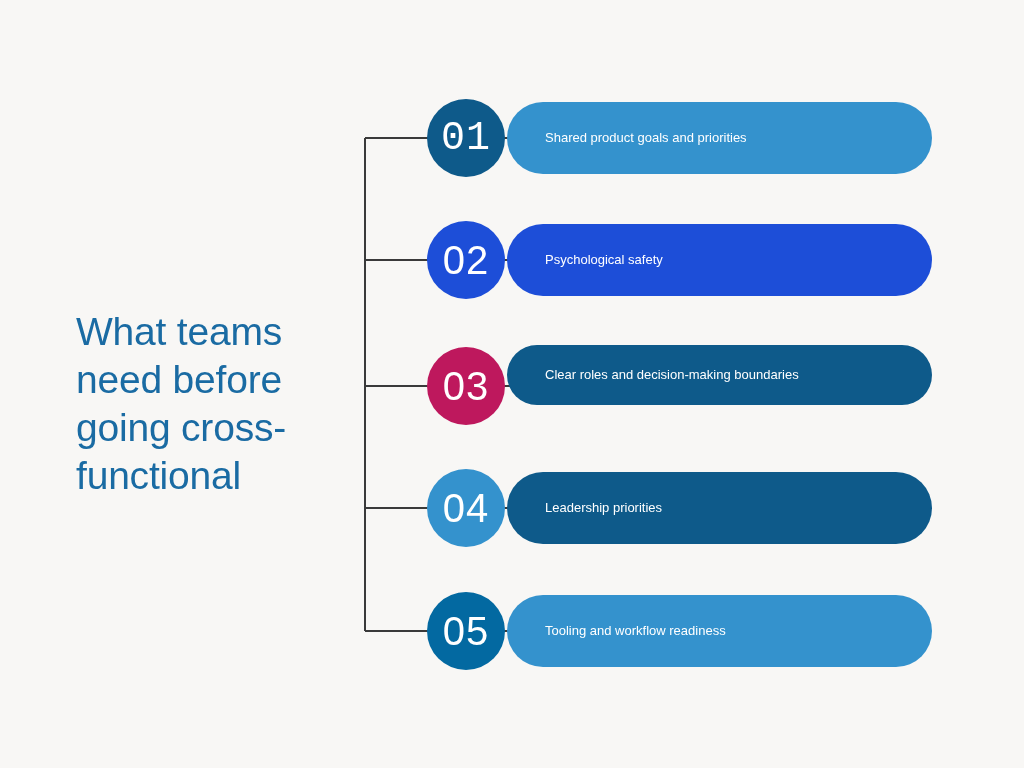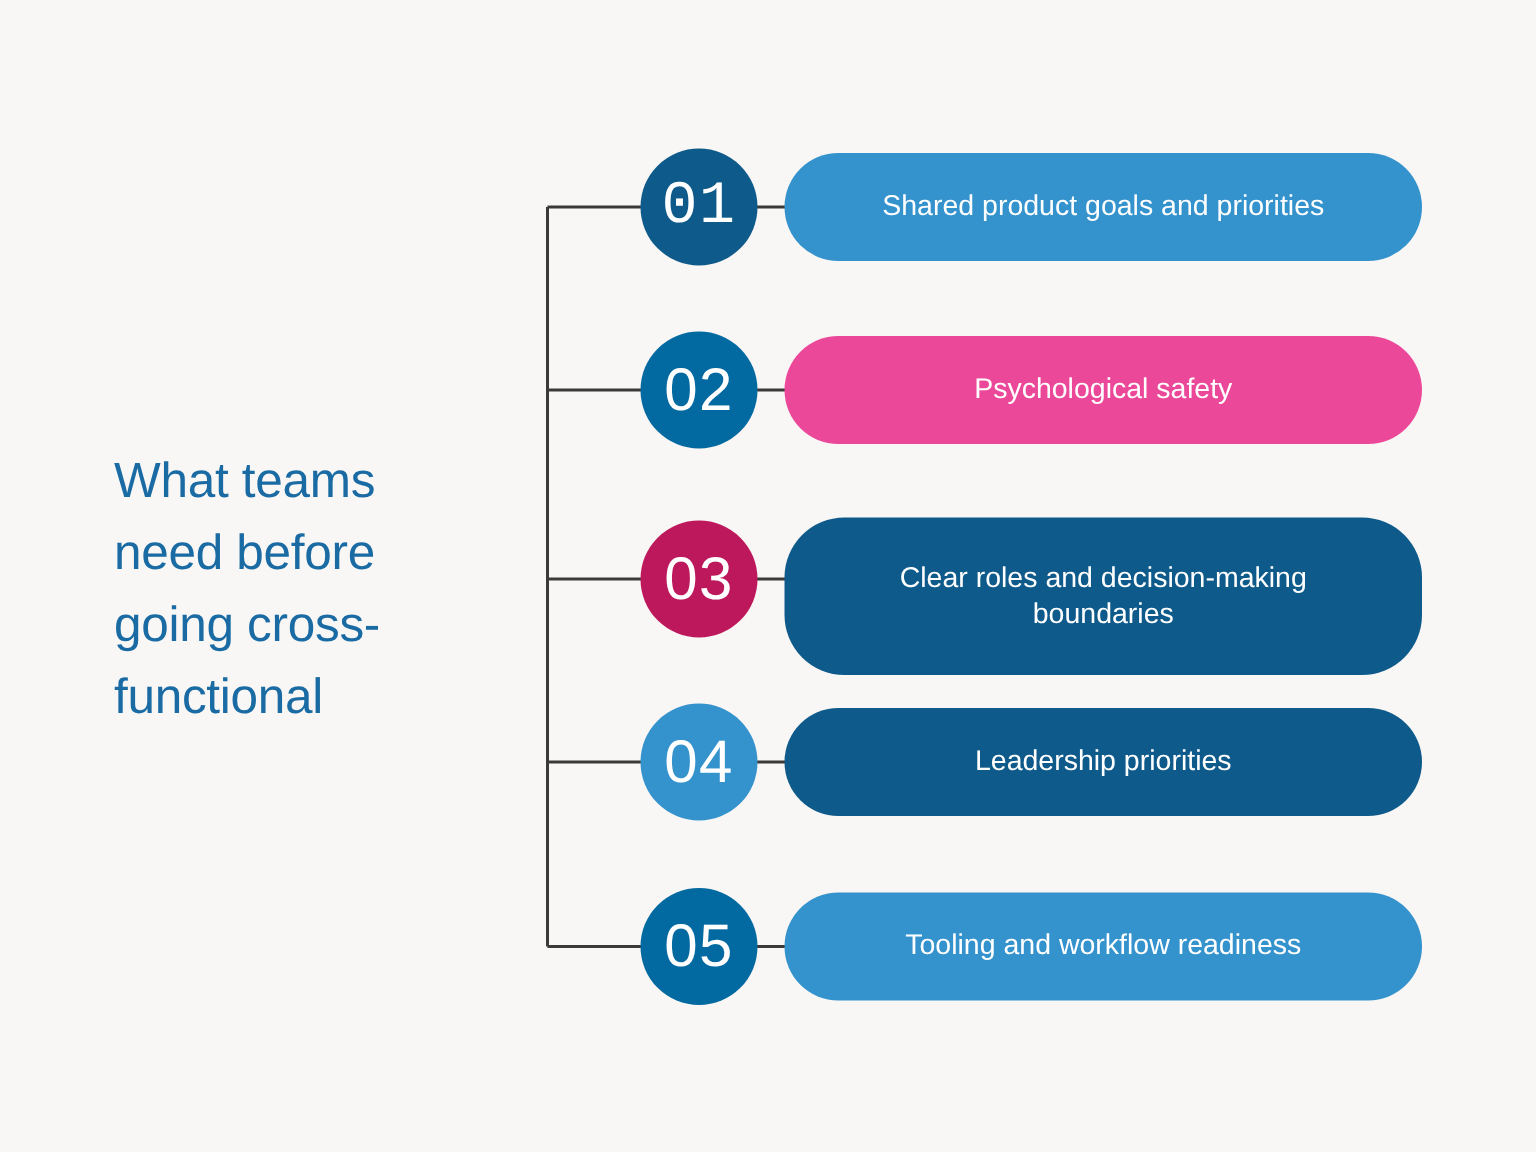--- a/index.html
+++ b/index.html
@@ -6,23 +6,23 @@
   body {
     width: 1024px; height: 768px;
     background: #f8f7f5;
     font-family: "Liberation Sans", sans-serif;
     overflow: hidden;
   }
   .stage { position: relative; width: 1024px; height: 768px; }
 
   .title {
     position: absolute;
-    left: 76px; top: 296px;
+    left: 76px; top: 308px;
     width: 280px;
-    font-size: 33px;
+    font-size: 39px;
     line-height: 48px;
     letter-spacing: -0.2px;
     color: #1a6ba3;
     white-space: pre-line;
   }
 
   .trunk {
     position: absolute;
     left: 364px; top: 138px;
     width: 2px; height: 493px;
@@ -44,32 +44,32 @@
     width: 78px; height: 78px;
     border-radius: 50%;
     display: flex; align-items: center; justify-content: center;
     color: #ffffff;
     font-size: 40px;
     letter-spacing: 1px;
   }
 
   .pill {
     position: absolute;
-    left: 158px; top: -36px;
+    left: 142px; top: -36px;
     width: 425px; height: 72px;
     border-radius: 36px;
     box-sizing: border-box;
     padding: 0 38px;
-    display: flex; align-items: center; justify-content: center;
+    display: flex; align-items: center; 
     text-align: center;
     color: #ffffff;
-    font-size: 19px;
+    font-size: 13px;
     line-height: 24px;
   }
-  .pill.tall { top: -41px; height: 105px; border-radius: 40px; }
+  .pill.tall { top: -41px; height: 60px; border-radius: 40px; }
 </style>
 </head>
 <body>
 
 <div class="stage" style="background: rgb(248, 247, 245);">
 
   <div class="title">What teams
 need before
 going cross-
 functional</div>
@@ -81,24 +81,24 @@
     <div class="circle" style="background: rgb(14, 90, 138); font-family: Liberation Mono, monospace;">
       <span>01</span>
     </div>
     <div class="pill" style="background: rgb(52, 146, 205);">
       <span>Shared product goals and priorities</span>
     </div>
   </div>
 
   <div class="item" style="top:260px">
     <div class="hline"></div>
-    <div class="circle" style="background: #0369a1;">
+    <div class="circle" style="background: #1d4ed8;">
       <span>02</span>
     </div>
-    <div class="pill" style="background: #ec4899;">
+    <div class="pill" style="background: #1d4ed8;">
       <span>Psychological safety</span>
     </div>
   </div>
 
   <div class="item" style="top:386px">
     <div class="hline"></div>
     <div class="circle" style="background: #be185d;">
       <span>03</span>
     </div>
     <div class="pill tall" style="background: rgb(14, 90, 138);">

